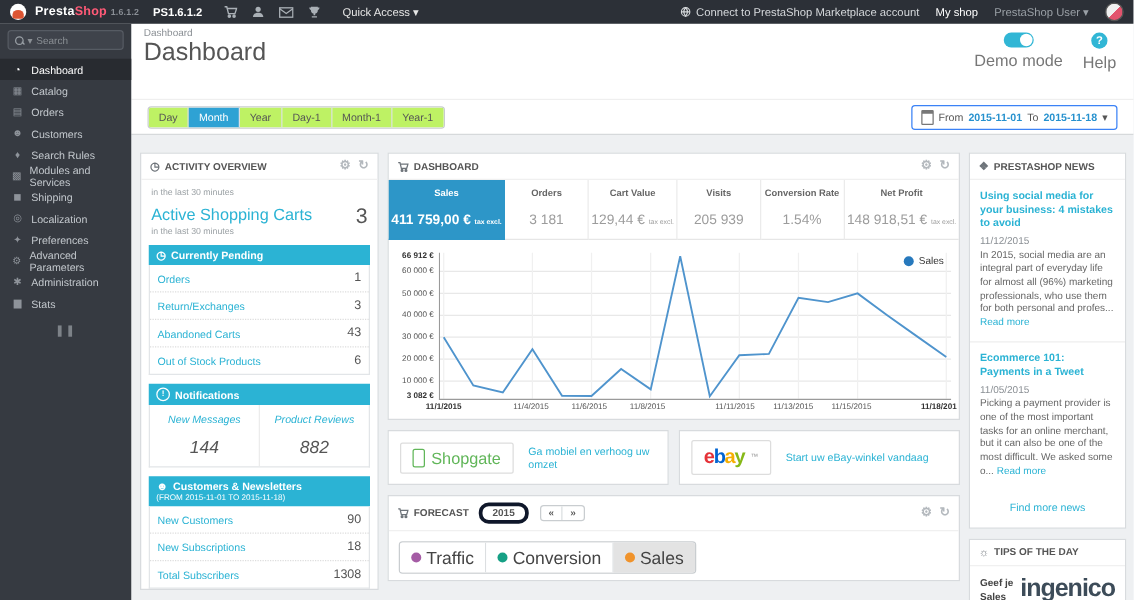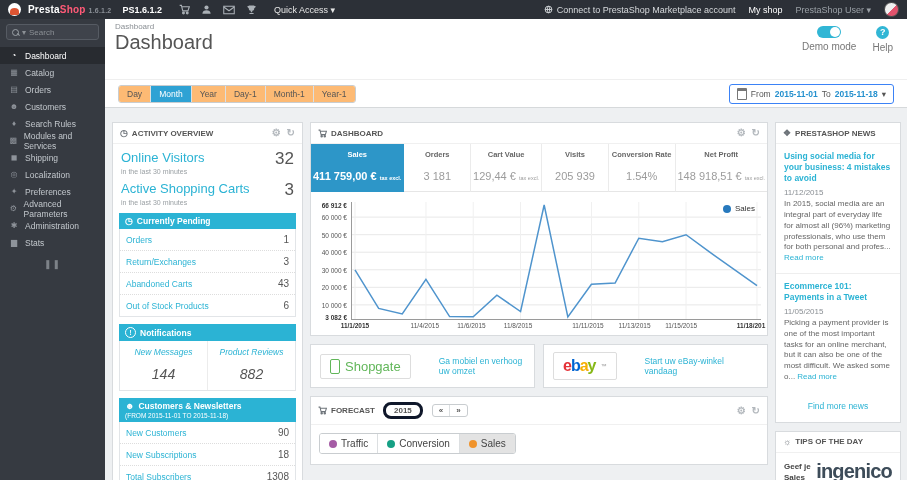--- a/index.html
+++ b/index.html
@@ -33,28 +33,28 @@
   .nav-item.active .nav-icon{color:#fff;}
   .collapse-btn{margin-top:8px;text-align:center;color:#7d8288;font-size:9px;letter-spacing:1px;}
 
   
   .main{position:absolute;left:105px;top:19px;right:0;bottom:0;}
   .page-head{background:#fff;height:60px;box-sizing:border-box;padding:3px 10px;position:relative;}
   .breadcrumb{font-size:8px;color:#8a8f94;}
   .page-title{font-size:20px;font-weight:400;color:#555;margin-top:0px;}
   .head-tools{position:absolute;top:7px;right:14px;display:flex;gap:16px;}
   .tool{text-align:center;}
-  .tool-label{font-size:10px;color:#777;margin-top:3px;text-align:center;}
+  .tool-label{font-size:13px;color:#777;margin-top:3px;text-align:center;}
   .toggle{width:24px;height:12px;border-radius:7px;background:#31b6d5;position:relative;margin:0 auto;cursor:pointer;}
   .toggle .knob{position:absolute;right:1px;top:1px;width:10px;height:10px;border-radius:50%;background:#fff;}
   .help-btn{width:13px;height:13px;border-radius:50%;background:#31b6d5;color:#fff;font-size:9px;line-height:13px;font-weight:bold;margin:0 auto;cursor:pointer;}
 
   .toolbar{background:#fff;border-top:1px solid #efefef;border-bottom:1px solid #d6d9db;height:29px;display:flex;align-items:center;padding:0 13px;box-sizing:border-box;}
   .btn-group{display:flex;border:1px solid #c9cdd0;border-radius:3px;overflow:hidden;background:#fff;}
-  .fbtn{padding:3px 8px;font-size:8.5px;color:#555;background:#fdba74;border:none;border-right:1px solid #dcdfe1;cursor:pointer;font-family:inherit;}
+  .fbtn{padding:3px 8px;font-size:8.5px;color:#555;background:#bef264;border:none;border-right:1px solid #dcdfe1;cursor:pointer;font-family:inherit;}
   .fbtn:last-child{border-right:none;}
   .fbtn.active{background:#2ea2d4;color:#fff;}
   .date-btn{margin-left:auto;display:flex;align-items:center;gap:4px;border:1px solid #3b82f6;border-radius:3px;background:#fff;padding:3px 7px;font-size:8.5px;color:#555;cursor:pointer;}
   .date-btn b{color:#2691ce;}
   .cal-icon{display:inline-block;width:8px;height:8px;border:1px solid #777;border-top:3px solid #777;border-radius:1px;}
 
   
   .content{position:absolute;top:89px;left:0;right:0;bottom:0;}
   .col-left{position:absolute;left:7px;top:14px;width:191px;bottom:-40px;}
   .col-center{position:absolute;left:205px;top:14px;width:458px;}
@@ -107,36 +107,36 @@
   .y-lbl{position:absolute;right:4px;transform:translateY(-50%);font-size:6.5px;color:#555;white-space:nowrap;}
   .y-lbl.bold{font-weight:bold;color:#333;}
   .plot-box{flex:1;height:118px;}
   .plot-box svg{display:block;width:100%;height:118px;}
   .x-labels{position:relative;height:13px;margin-left:40px;margin-right:6px;}
   .x-lbl{position:absolute;top:2px;transform:translateX(-50%);font-size:6.5px;color:#555;white-space:nowrap;}
   .x-lbl.bold{font-weight:bold;color:#333;}
 
   
   .modules-row{display:flex;gap:8px;margin-top:8px;}
-  .module{flex:1;height:44px;display:flex;align-items:center;gap:28px;padding:0 9px;cursor:pointer;}
+  .module{flex:1;height:44px;display:flex;align-items:center;gap:12px;padding:0 9px;cursor:pointer;}
   .logo-box{display:flex;align-items:center;gap:5px;border:1px solid #ddd;border-radius:2px;padding:4px 9px;background:#fff;}
   .phone-ic{width:8px;height:13px;border:1.5px solid #61b659;border-radius:2px;}
   .shopgate-txt{color:#61b659;font-size:13px;}
   .ebay-word{font-size:16px;font-weight:bold;letter-spacing:-1px;}
   .tm{font-size:6px;color:#999;vertical-align:top;}
   .module-link{color:#2bb3d4;font-size:8.5px;}
 
   
   .forecast{margin-top:8px;height:69px;overflow:hidden;}
   .year-pill{border:3px solid #0f172a;border-radius:8px;padding:1px 8px;font-size:8px;font-weight:bold;color:#555;margin-left:4px;cursor:pointer;}
   .fnav{display:flex;border:1px solid #c9cdd0;border-radius:3px;overflow:hidden;margin-left:5px;}
   .fnav span{padding:1px 6px;font-size:8px;color:#555;border-right:1px solid #dcdfe1;cursor:pointer;}
   .fnav span:last-child{border-right:none;}
   .legend-btns{display:flex;border:1px solid #c9cdd0;border-radius:3px;overflow:hidden;margin:8px 0 8px 8px;width:max-content;background:#fff;}
-  .lbtn{display:flex;align-items:center;gap:4px;padding:4px 9px;font-size:10px;color:#444;border-right:1px solid #dcdfe1;background:#fff;cursor:pointer;}
+  .lbtn{display:flex;align-items:center;gap:4px;padding:4px 9px;font-size:14px;color:#444;border-right:1px solid #dcdfe1;background:#fff;cursor:pointer;}
   .lbtn:last-child{border-right:none;}
   .lbtn.active{background:#e3e3e3;}
   .ldot{width:8px;height:8px;border-radius:50%;background:#999;}
 
   
   .article{padding:7px 8px 9px;border-bottom:1px solid #eee;}
   .article-title{color:#2bb3d4;font-size:8.5px;font-weight:bold;line-height:1.3;cursor:pointer;}
   .article-date{font-size:8px;color:#8a8f94;margin:4px 0 2px;}
   .article-body{font-size:8px;color:#666;line-height:1.35;}
   .read-more{color:#2bb3d4;cursor:pointer;}
@@ -300,24 +300,20 @@
         <div class="panel">
           <div class="panel-head">
             <span class="ph-icon">◷</span>
             <span>ACTIVITY OVERVIEW</span>
             <span class="panel-tools">
               <span>⚙</span>
               <span>↻</span>
             </span>
           </div>
           <div class="metric">
-            <div class="row">
-                <span class="metric-label">Online Visitors</span>
-                <span class="metric-val">32</span>
-              </div>
             <div class="metric-sub">in the last 30 minutes</div>
           </div>
           <div class="metric">
             <div class="row">
                 <span class="metric-label">Active Shopping Carts</span>
                 <span class="metric-val">3</span>
               </div>
             <div class="metric-sub">in the last 30 minutes</div>
           </div>
 

